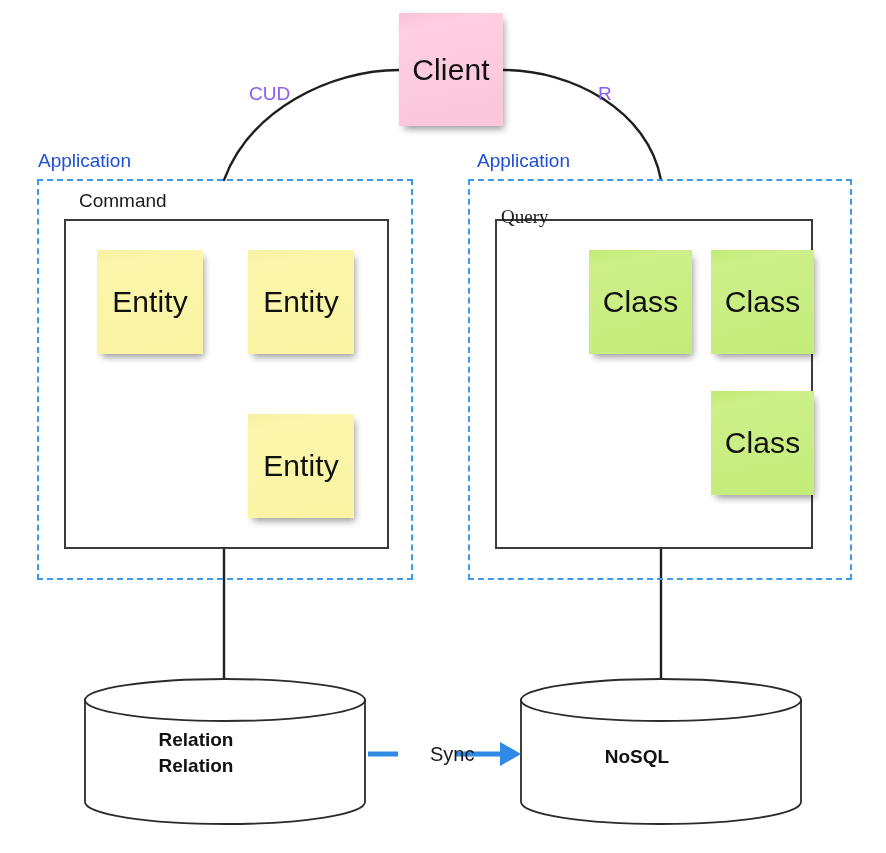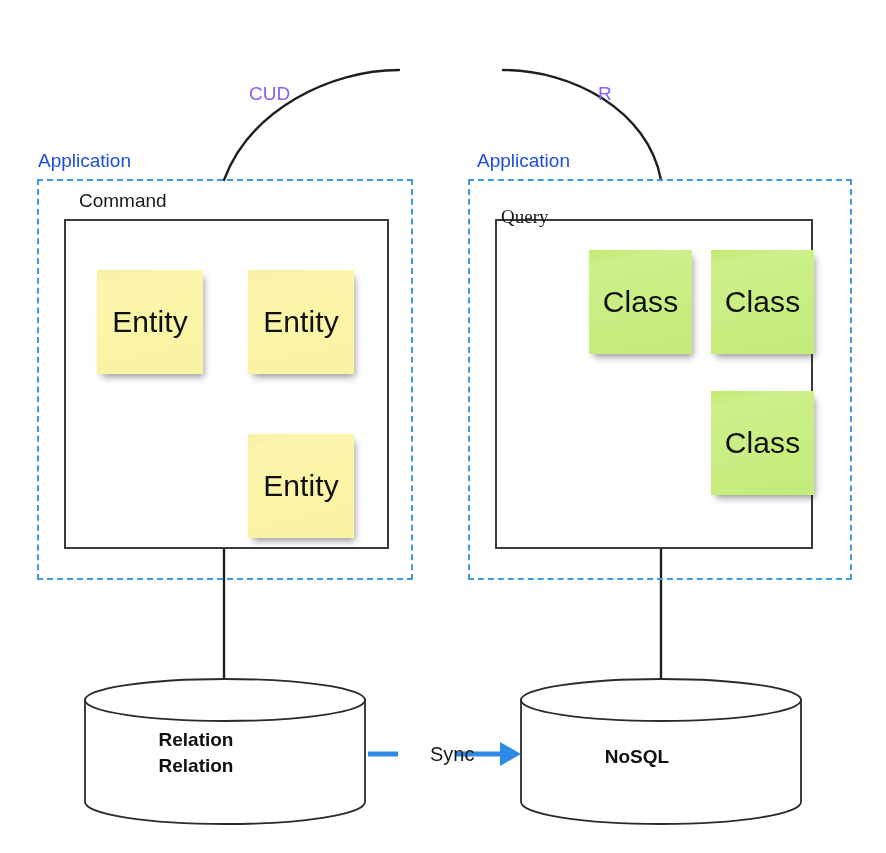--- a/index.html
+++ b/index.html
@@ -69,21 +69,20 @@
     justify-content: center;
     font-size: 30px;
     color: #111111;
     letter-spacing: 0.1px;
     box-sizing: border-box;
     z-index: 4;
     box-shadow: 3px 5px 7px -2px rgba(0,0,0,0.40);
   }
   .note.yellow {
     background: linear-gradient(168deg, #f7f0a4 0%, #fbf6ab 14%, #faf3a2 100%);
-    margin-top: 20px;
   }
   .note.green {
     background: linear-gradient(168deg, #c0ea72 0%, #cdf08a 14%, #c4ec79 100%);
     margin-left: 48px;
   }
   .note.pink {
     background: linear-gradient(168deg, #f9c2d8 0%, #fdcfe0 14%, #fac6da 100%);
   }
   .note-text { pointer-events: none; }
   .cyl-label {
@@ -186,20 +185,23 @@
   </div>
 
   <div class="note green" style="left:663px; top:250px; width:103px; height:104px;">
     <span class="note-text">Class</span>
   </div>
 
   <div class="note green" style="left:663px; top:391px; width:103px; height:104px;">
     <span class="note-text">Class</span>
   </div>
 
+  <div class="note pink" style="left:399px; top:13px; width:104px; height:113px;">
+    <span class="note-text">Client</span>
+  </div>
 
   <div class="edge-label" style="left:249px; top:83px;">CUD</div>
 
   <div class="edge-label" style="left:598px; top:83px;">R</div>
 
   <div class="sync-label" style="left:402px; top:743px;">Sync</div>
 
   <div class="cyl-label" style="left:85px; top:727px; width:222px;">
     <div>Relation</div>
     <div>Relation</div>

